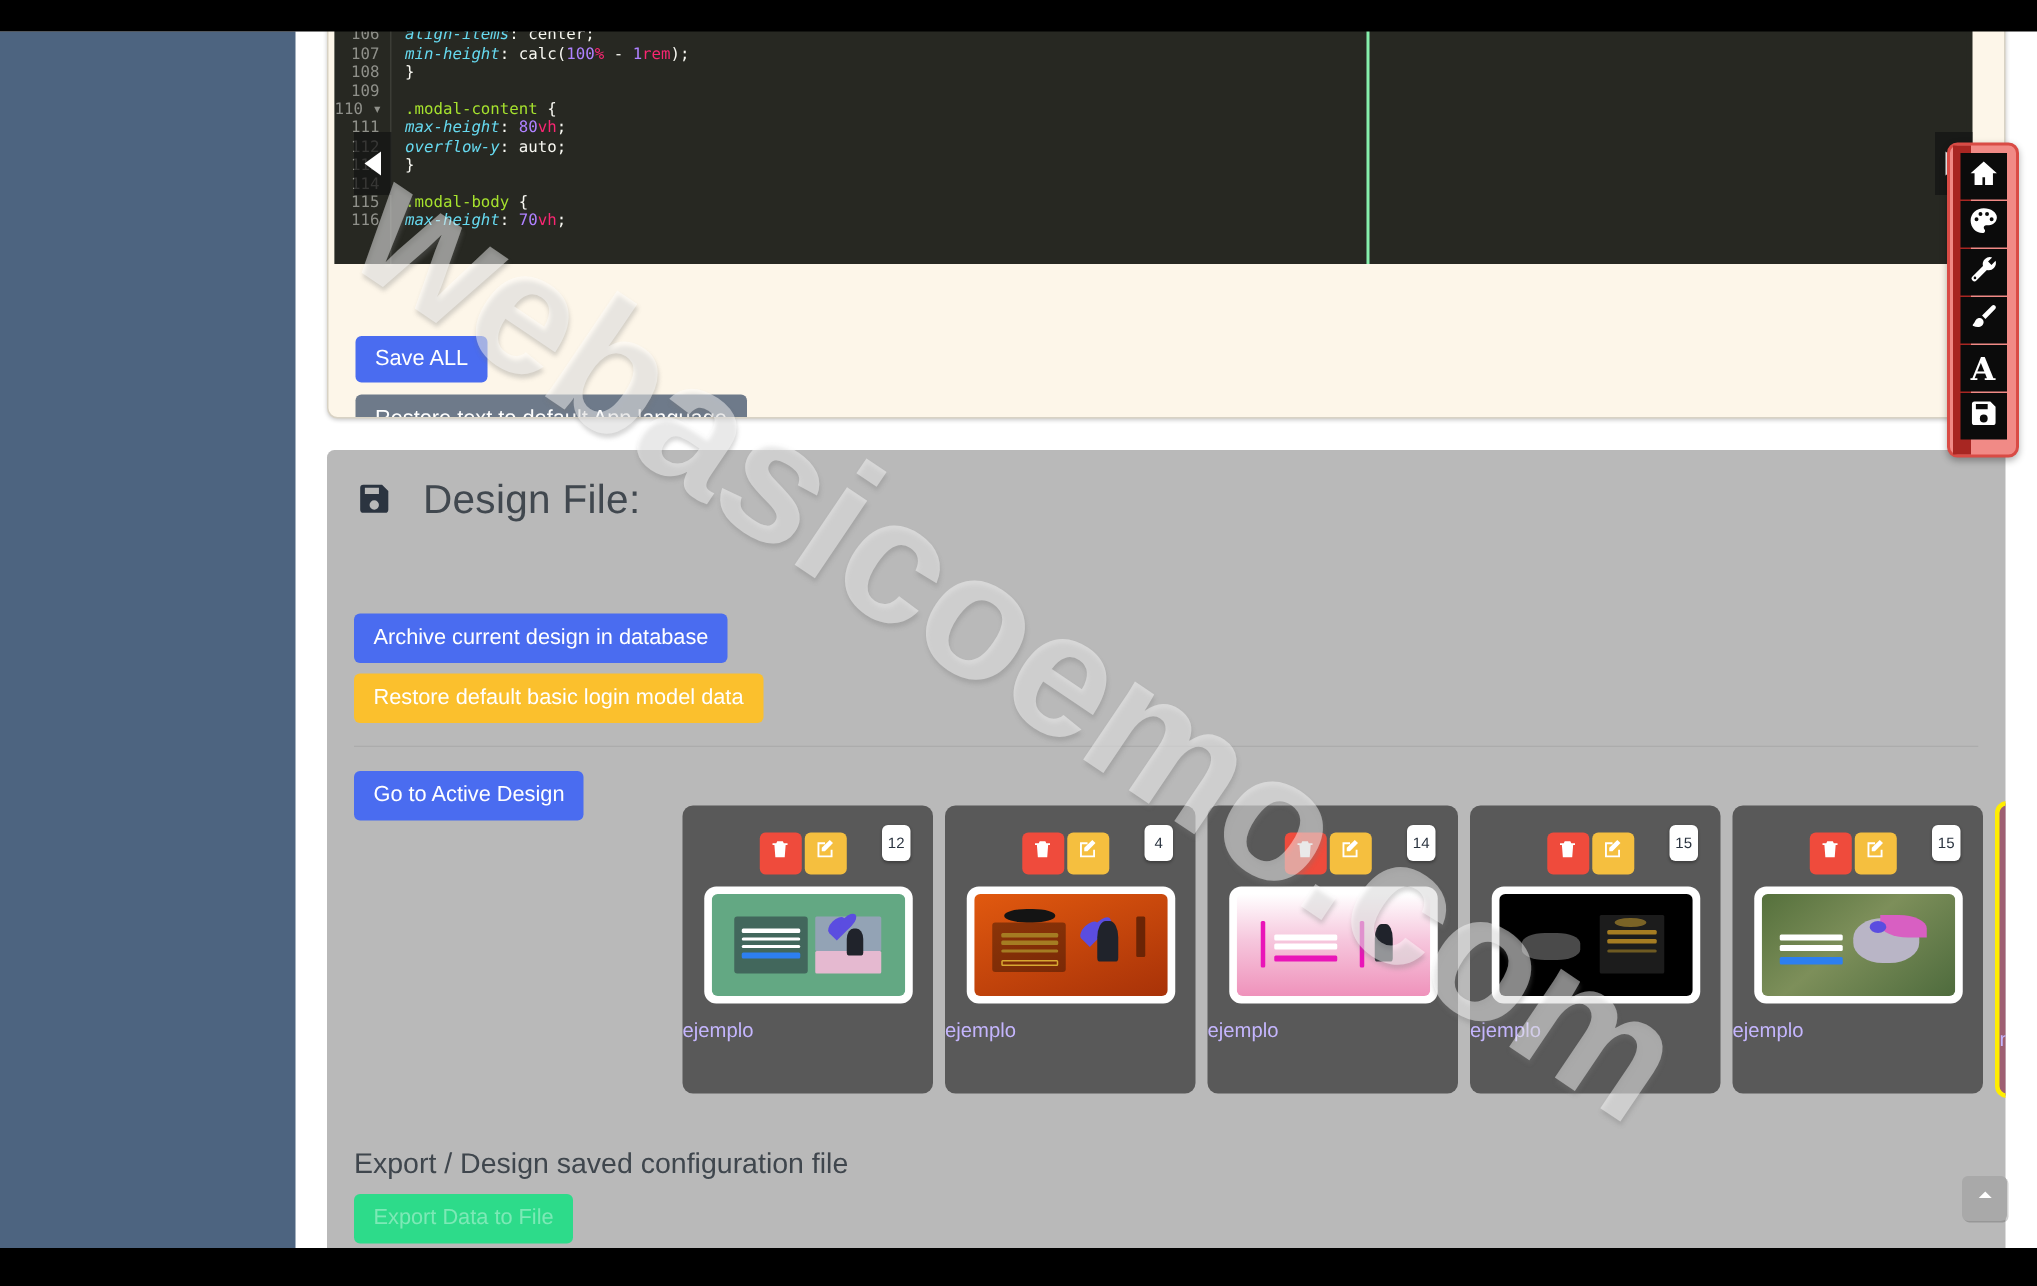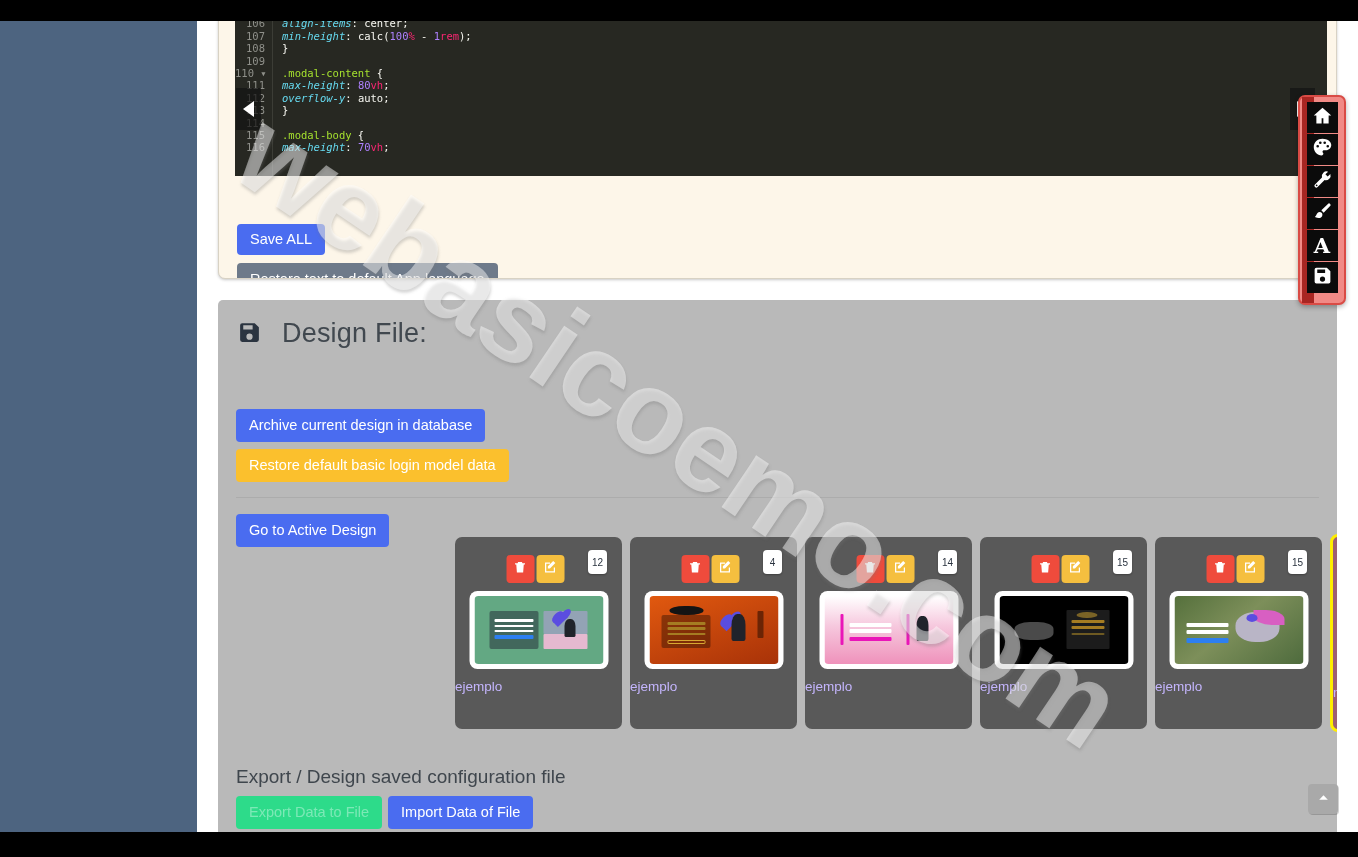--- a/index.html
+++ b/index.html
@@ -44,21 +44,21 @@
   .editor-card {
     position: absolute; left: 218px; top: 0px; width: 1119px; height: 279px;
     background: #fdf6e9;
     border: 1px solid #d8d2c4;
     border-radius: 7px;
     z-index: 10;
     overflow: hidden;
     box-shadow: 0 1px 3px rgba(0,0,0,.22);
   }
   .editor-surface {
-    position: absolute; left: 16px; top: 0; width: 1092px; height: 175px;
+    position: absolute; left: 4px; top: 0; width: 1092px; height: 175px;
     background: #272822;
     display: flex;
     overflow: hidden;
   }
   .editor-gutter {
     width: 38px; flex: 0 0 38px;
     background: #272822;
     border-right: 1px solid #3c3d36;
     padding-top: 0px;
   }
@@ -572,21 +572,20 @@
         </div>
         <div class="card selected">
           <div class="card-label">new sidebar eg</div>
         </div>
       </div>
 
     <div class="export-section">
       <div class="export-title">Export / Design saved configuration file</div>
       <div class="export-row">
         <button class="btn btn-export">Export Data to File</button>
-        <button class="btn btn-import">Import Data of File</button>
       </div>
     </div>
   </div>
 
   <div class="car-arrow left">
       <i></i>
     </div>
   <div class="car-arrow right">
       <i></i>
     </div>

